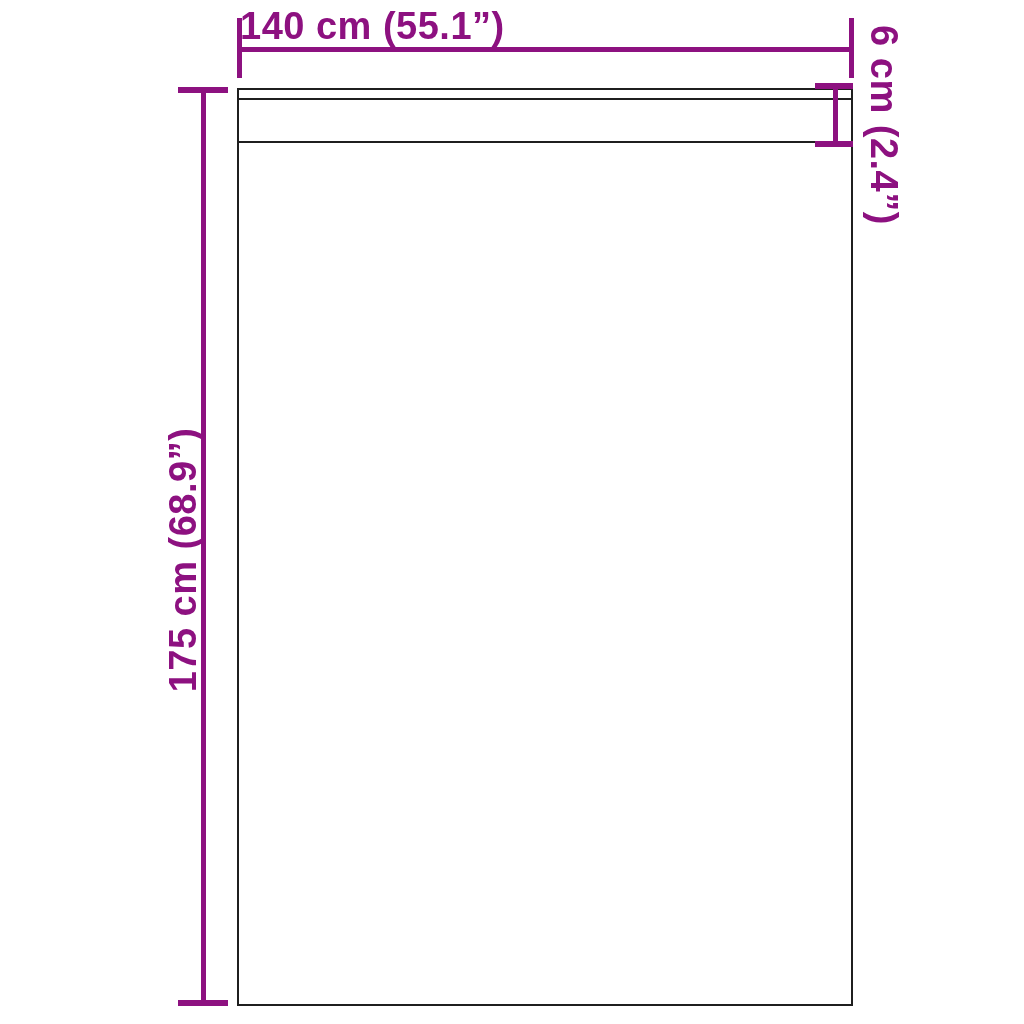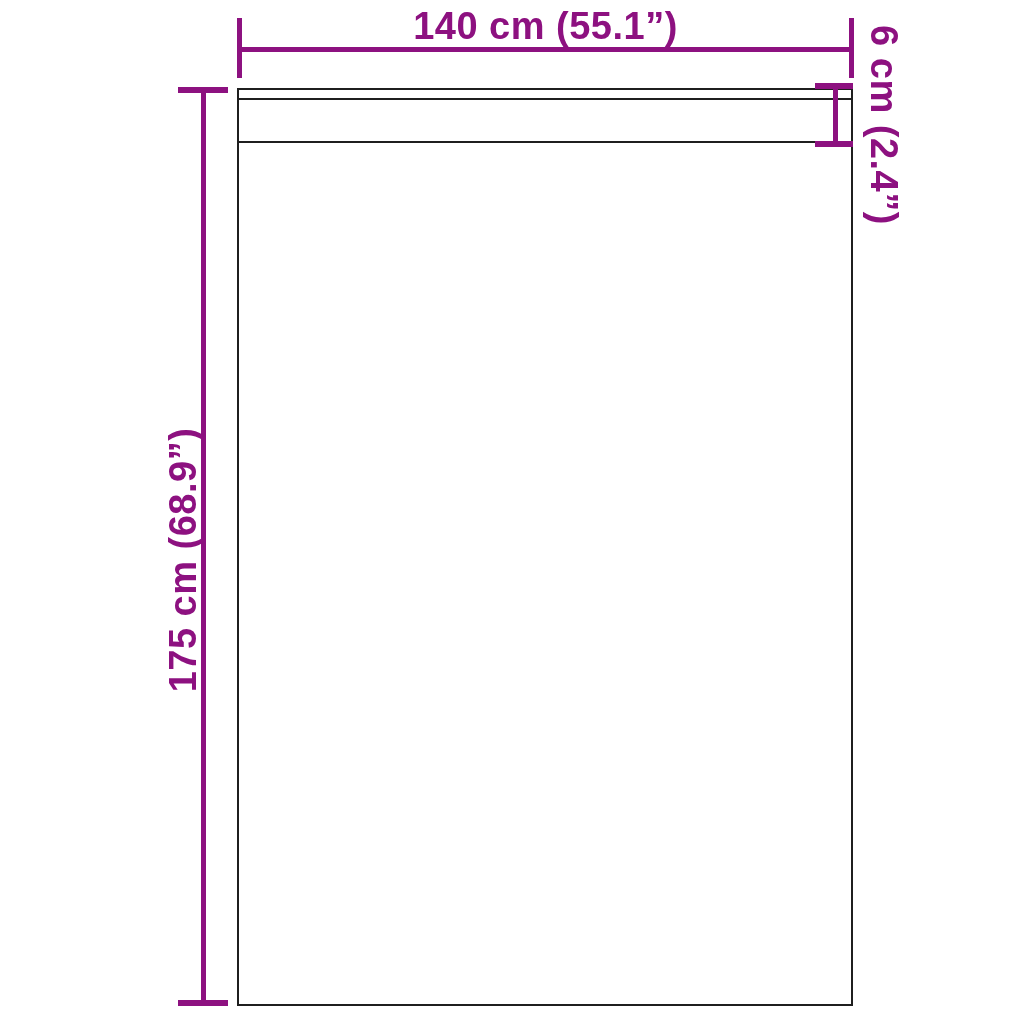--- a/index.html
+++ b/index.html
@@ -64,21 +64,21 @@
     font-weight: bold;
     font-size: 38px;
     letter-spacing: 0.5px;
     white-space: nowrap;
     line-height: 1;
   }
   .label-width {
     left: 240px;
     top: 7px;
     width: 611px;
-    text-align: center;
+    text-align: left;
   }
   .label-height {
     left: 183px;
     top: 560px;
     transform: translate(-50%, -50%) rotate(-90deg);
   }
   .label-header {
     left: 884px;
     top: 125px;
     transform: translate(-50%, -50%) rotate(90deg);

